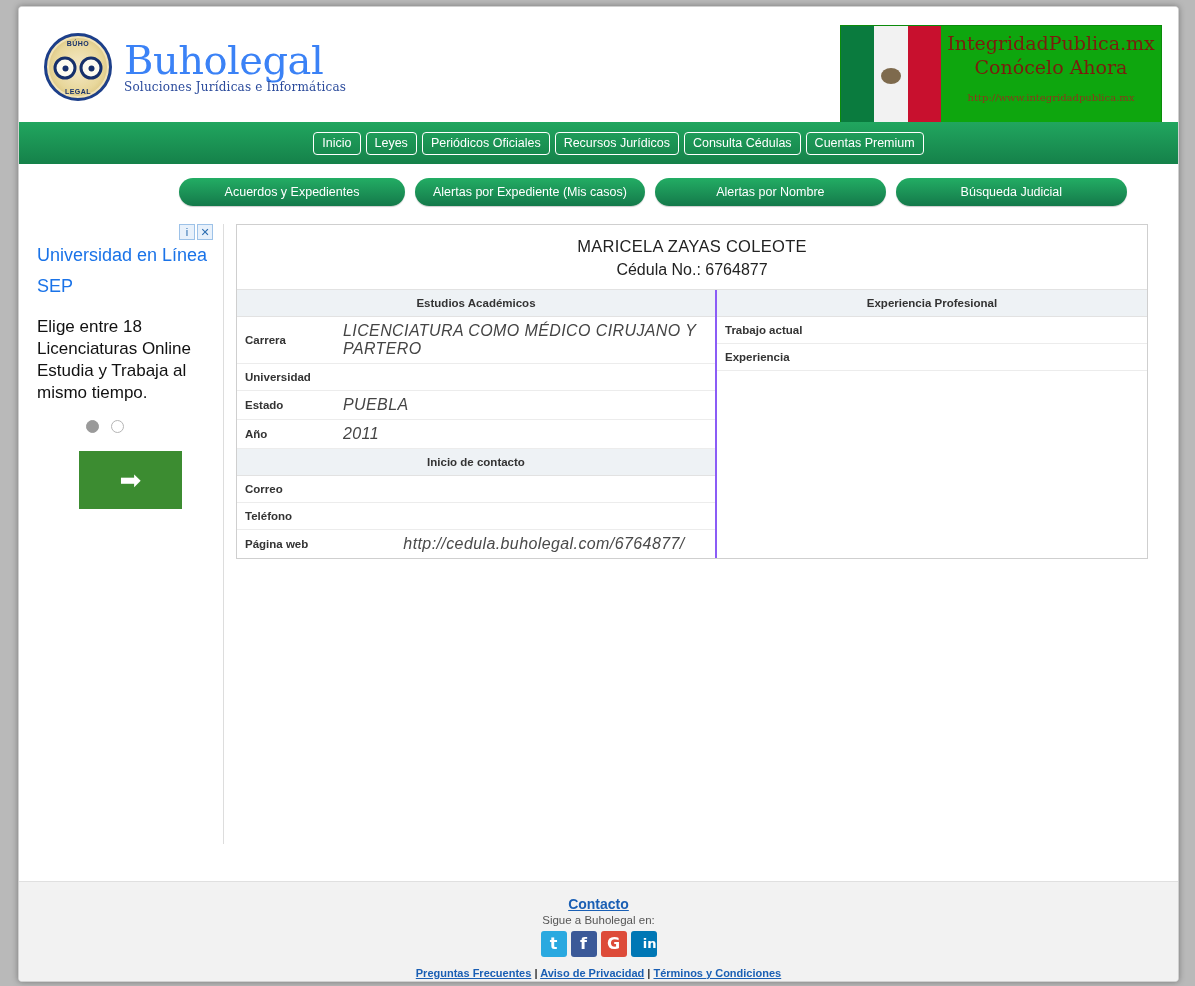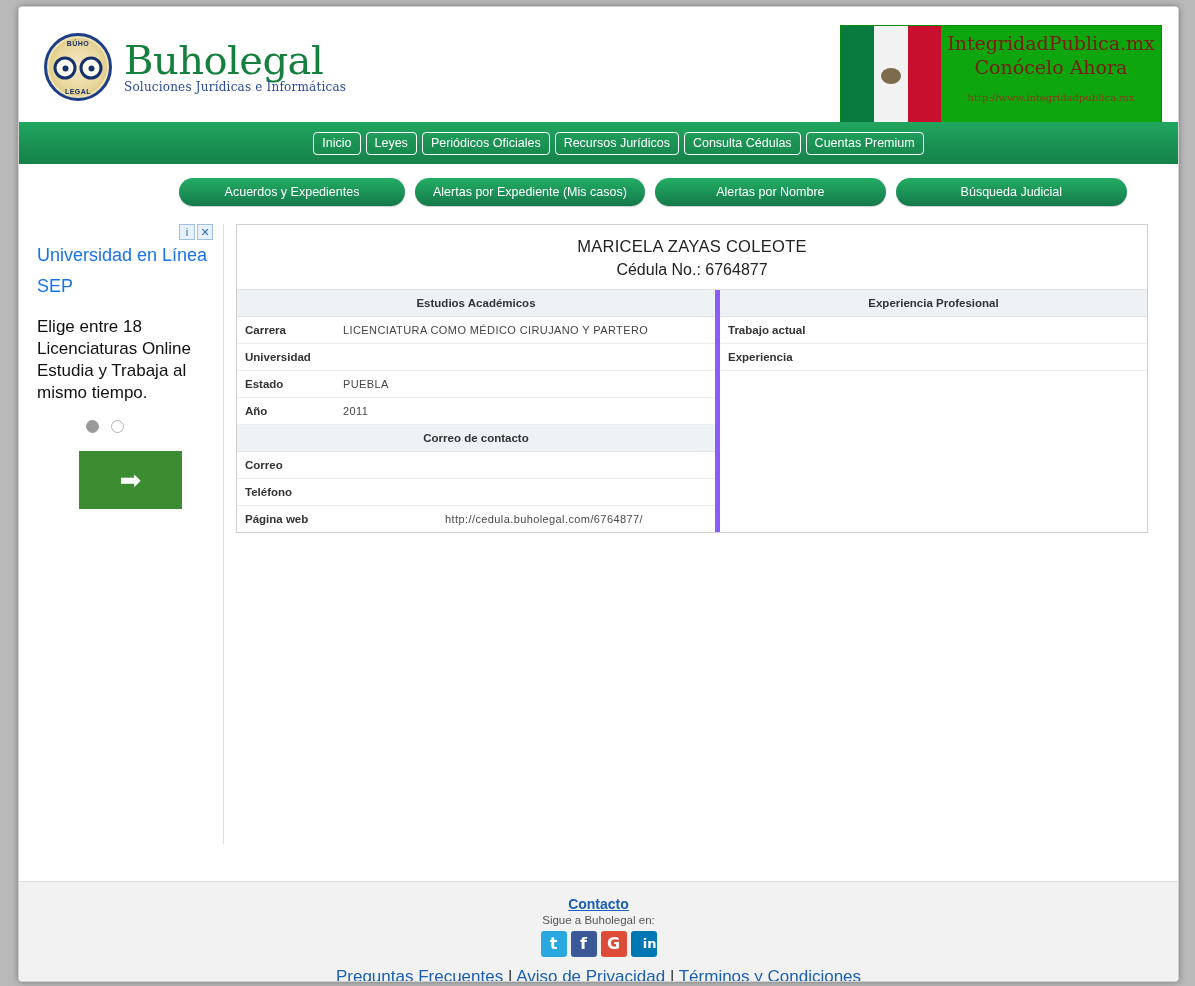--- a/index.html
+++ b/index.html
@@ -88,21 +88,21 @@
     font-weight: bold;
     color: #16306b;
     letter-spacing: .5px;
   }
   .logo-mark .top-text { top: 4px; }
   .logo-mark .bottom-text { bottom: 3px; }
   .logo-text { margin-left: 12px; }
   .logo-title {
     font-family: "DejaVu Serif", serif;
     font-size: 40px;
-    color: #15803d;
+    color: #3b82f6;
     line-height: 1;
     letter-spacing: -0.5px;
   }
   .logo-sub {
     font-family: "DejaVu Serif", serif;
     font-size: 12px;
     color: #2a4a9b;
     letter-spacing: .2px;
   }
 
@@ -303,21 +303,21 @@
   }
   .person-cedula {
     font-size: 16px;
     color: #222222;
     margin-top: 5px;
   }
   .cols {
     display: flex;
     border-top: 1px solid #e2e2e2;
   }
-  .col-left { width: 478px; border-right: 5px solid #8b5cf6; }
+  .col-left { width: 478px; border-right: 2px solid #8b5cf6; }
   .col-right { flex: 1; }
   .sec-head {
     background: #eef2f5;
     text-align: center;
     font-size: 11.5px;
     font-weight: bold;
     color: #333333;
     padding: 7px 0;
     border-bottom: 1px solid #e2e2e2;
   }
@@ -330,24 +330,25 @@
   .row .k {
     width: 100px;
     padding: 5px 0 5px 8px;
     font-size: 11.5px;
     font-weight: bold;
     color: #333333;
     box-sizing: border-box;
   }
   .row .v {
     flex: 1;
-    font-size: 11px;
+    font-size: 16px;
     color: #444444;
     letter-spacing: .4px;
     padding: 5px 6px;
+    font-style: italic;
   }
   .row .v.web {
     padding-left: 42px;
     color: #4a4a4a;
     text-align: center;
   }
   .col-right .row .k { width: 130px; }
   .spacer-tall { height: 138px; }
   .contact-head { margin-top: 0; }
 
@@ -390,22 +391,23 @@
     text-align: center;
     cursor: pointer;
     font-family: "DejaVu Sans", sans-serif;
   }
   .sico.tw { background: #2aa9e0; }
   .sico.fb { background: #3b5998; }
   .sico.gp { background: #dd4b39; }
   .sico.li { background: #0077b5; text-align: right; }
   .footer-links {
     margin-top: 10px;
-    font-size: 17px;
+    font-size: 11px;
     color: #333333;
+    font-weight: bold;
   }
   .footer-links a {
     color: #1a5fb4;
     text-decoration: underline;
     cursor: pointer;
   }
   .copyright {
     font-size: 11px;
     color: #6b6b6b;
     margin-top: 2px;
@@ -506,21 +508,21 @@
               </div>
               <div class="row">
                 <div class="k">Estado</div>
                 <div class="v">PUEBLA</div>
               </div>
               <div class="row">
                 <div class="k">Año</div>
                 <div class="v">2011</div>
               </div>
 
-              <div class="sec-head contact-head">Correo de contacto</div>
+              <div class="sec-head contact-head">Inicio de contacto</div>
 
               <div class="row">
                 <div class="k">Correo</div>
                 <div class="v"></div>
               </div>
               <div class="row">
                 <div class="k">Teléfono</div>
                 <div class="v"></div>
               </div>
               <div class="row" style="border-bottom:none">

